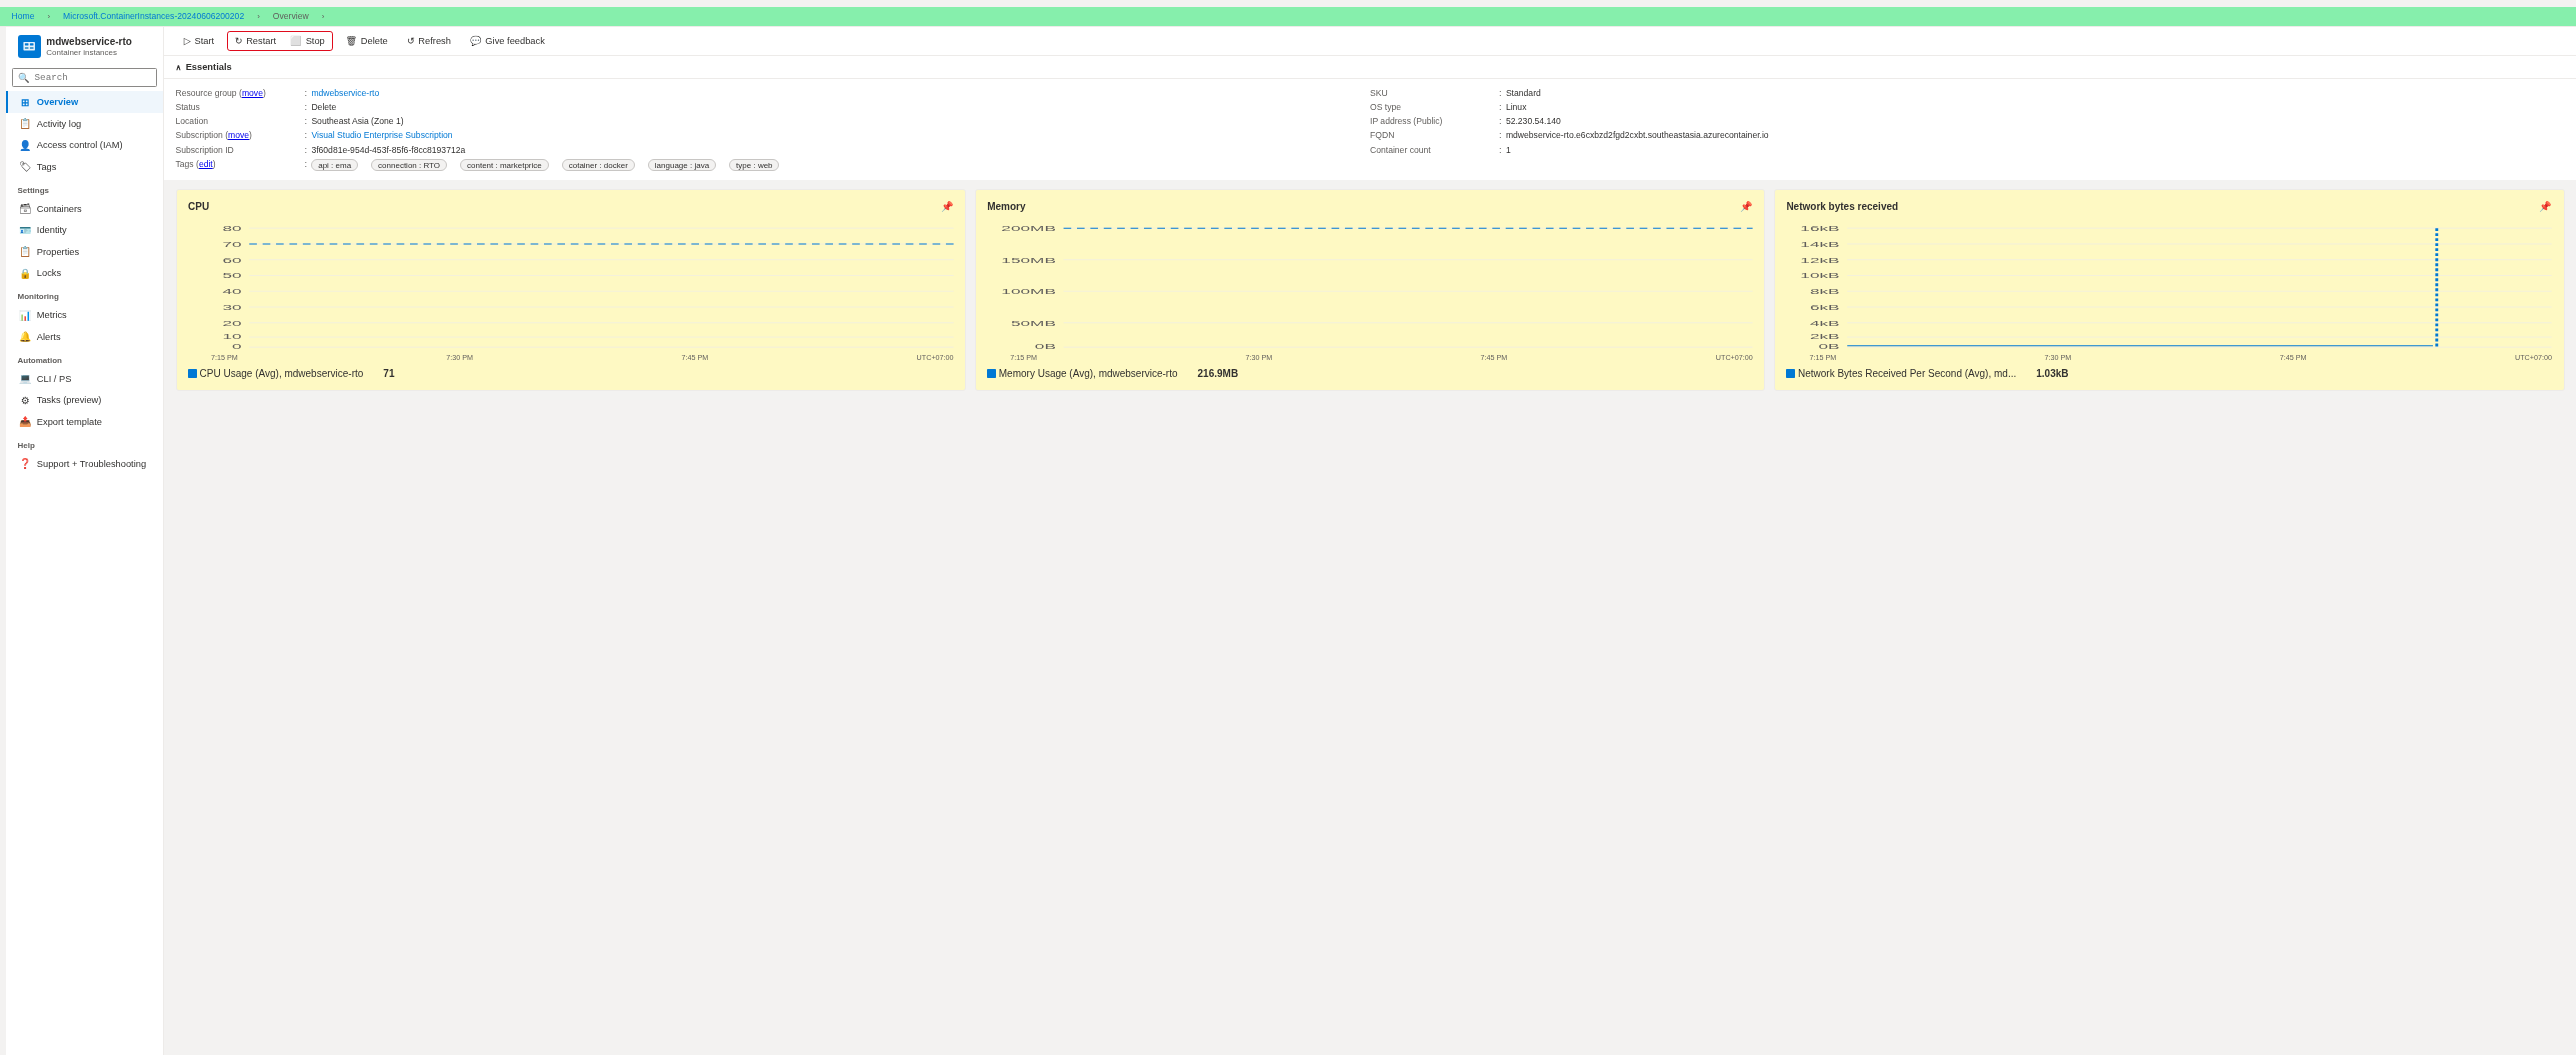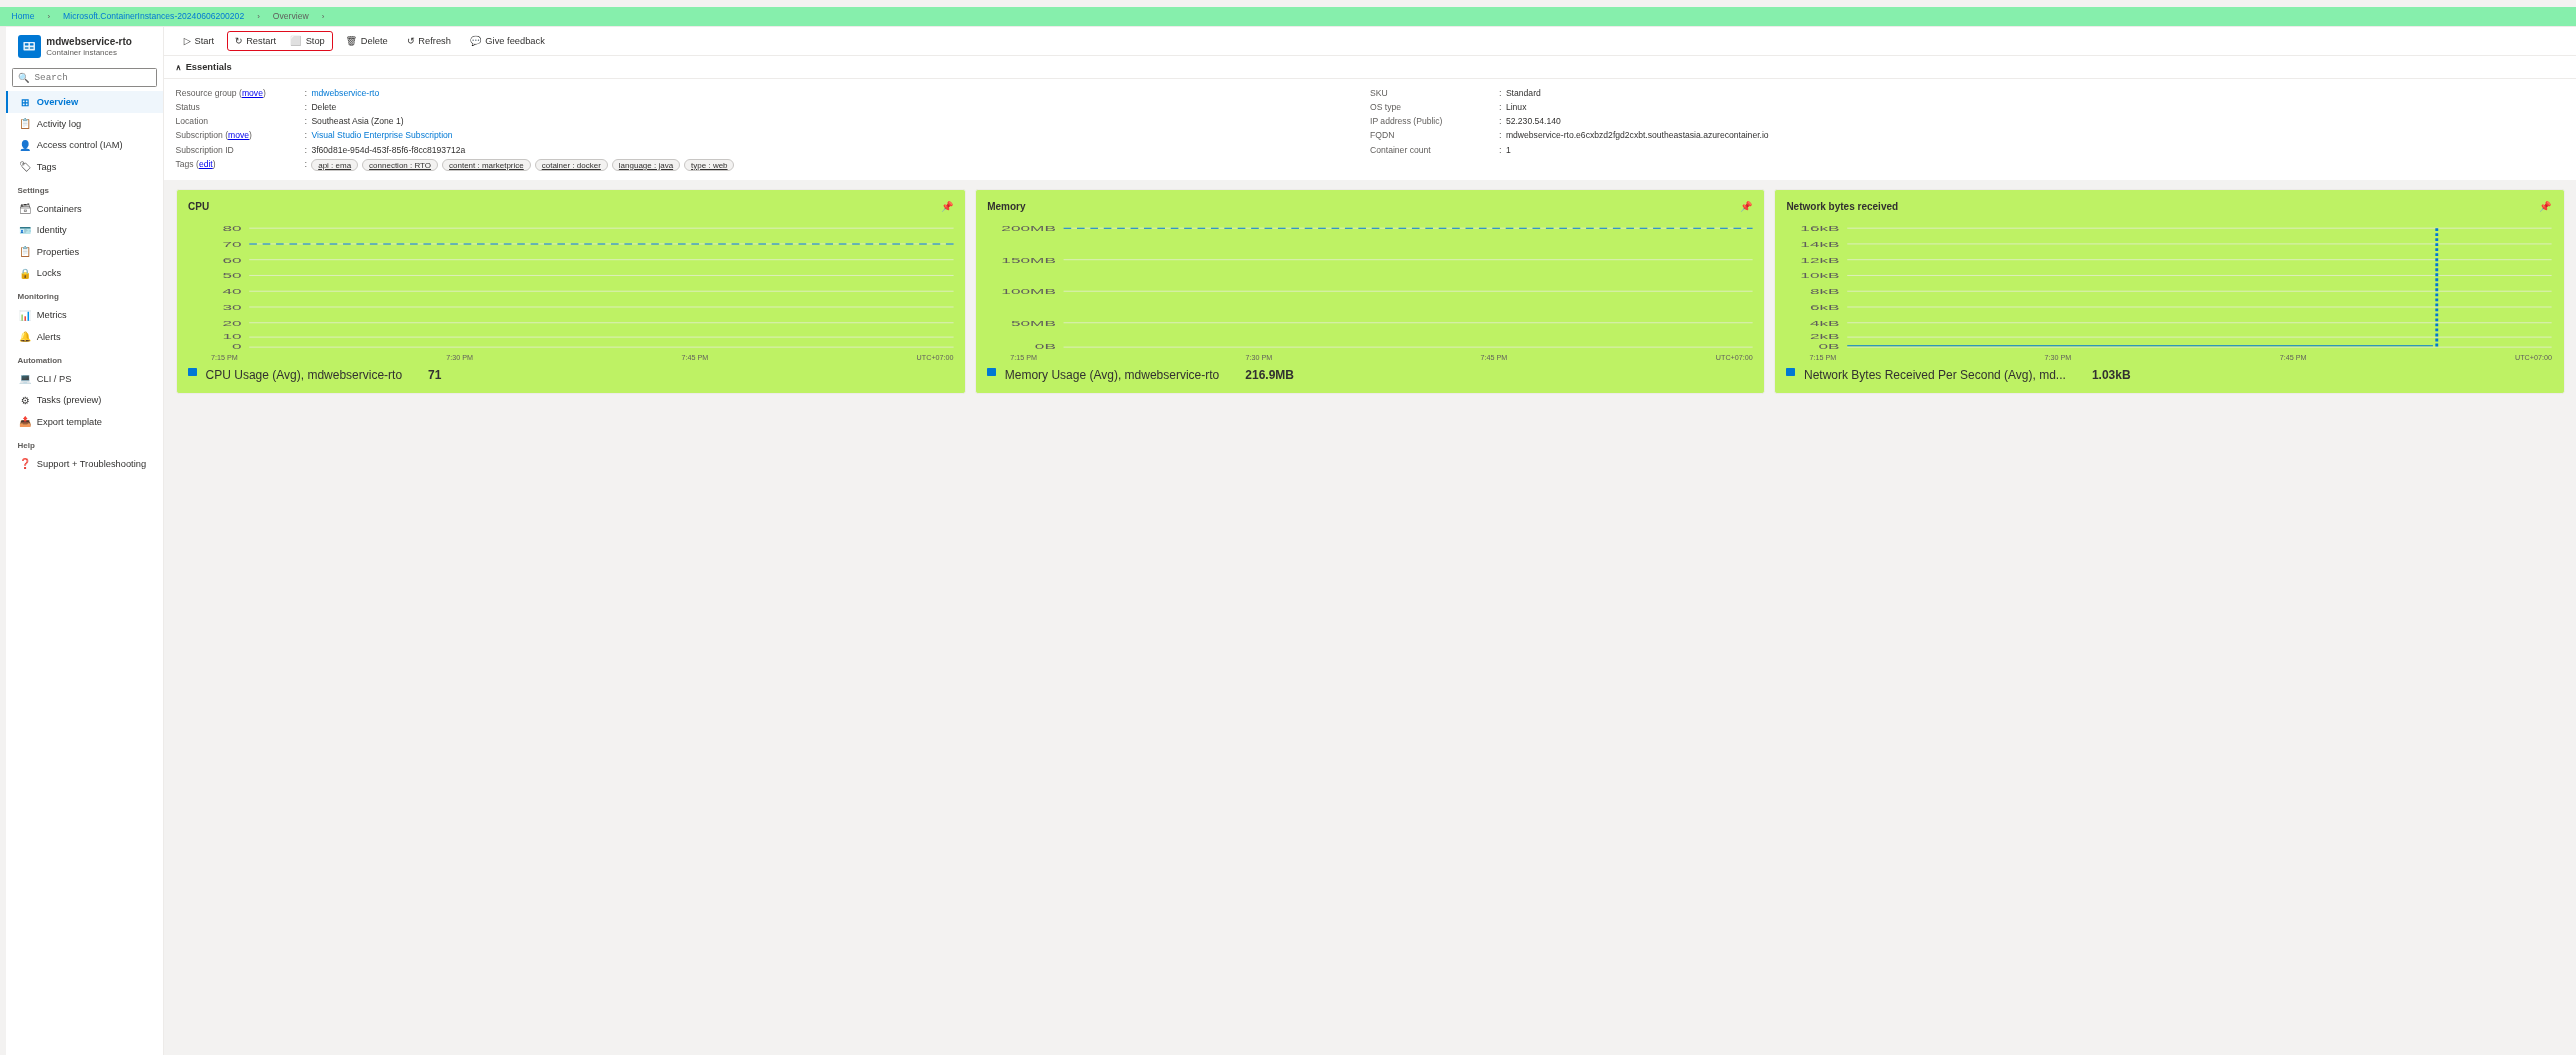--- a/index.html
+++ b/index.html
@@ -49,32 +49,32 @@
 
     .essentials-grid { display: grid; grid-template-columns: 1fr 1fr; gap: 0; padding: 8.6px 11.5px; }
     .essentials-col { display: flex; flex-direction: column; gap: 4.3px; }
     .essentials-row { display: flex; align-items: baseline; gap: 0; }
     .essentials-label { width: 129px; color: #605e5c; font-size: 8.6px; flex-shrink: 0; }
     .essentials-sep { color: #605e5c; margin-right: 4.3px; }
     .essentials-value { font-size: 8.6px; color: #323130; }
     .essentials-value a { color: #0078d4; text-decoration: none; }
 
     
-    .tag-chip { display: inline-flex; align-items: center; background: #f3f2f1; border: 0.7px solid #c8c6c4; border-radius: 8.6px; padding: 0.7px 5.8px; font-size: 8px; margin-right: 2px; color: #323130; text-decoration: underline; }
+    .tag-chip { display: inline-flex; align-items: center; background: #f3f2f1; border: 0.7px solid #c8c6c4; border-radius: 8.6px; padding: 0.7px 5.8px; font-size: 8px; margin-right: 11px; color: #323130; }
 
     
     .charts-section { display: grid; grid-template-columns: 1fr 1fr 1fr; gap: 8.6px; padding: 8.6px 11.5px; }
-    .chart-card { background: #bef264; border: 0.7px solid #edebe9; border-radius: 2.9px; padding: 11.5px; }
+    .chart-card { background: #fef9c3; border: 0.7px solid #edebe9; border-radius: 2.9px; padding: 11.5px; }
     .chart-card-header { display: flex; align-items: center; justify-content: space-between; margin-bottom: 8.6px; }
     .chart-card-title { font-size: 10px; font-weight: 600; color: #323130; }
     .chart-pin-btn { background: none; border: none; cursor: pointer; color: #605e5c; font-size: 10px; }
 
     
     .chart-svg { width: 100%; height: 129px; }
-    .chart-legend { display: flex; align-items: flex-start; gap: 9px; margin-top: 5.8px; font-size: 12px; color: #323130; }
+    .chart-legend { display: flex; align-items: center; gap: 3px; margin-top: 5.8px; font-size: 10px; color: #323130; }
     .chart-legend-color { width: 8.6px; height: 8.6px; background: #0078d4; border-radius: 0.7px; flex-shrink: 0; }
     .chart-legend-value { font-weight: 700; margin-left: 17px; }
 
     .x-axis-labels { display: flex; justify-content: space-between; font-size: 7.2px; color: #605e5c; padding: 1.4px 0 0 23px; }
   </style>
 </head>
 <body>
 
 <div class="breadcrumb">
   <a href="#">Home</a>

